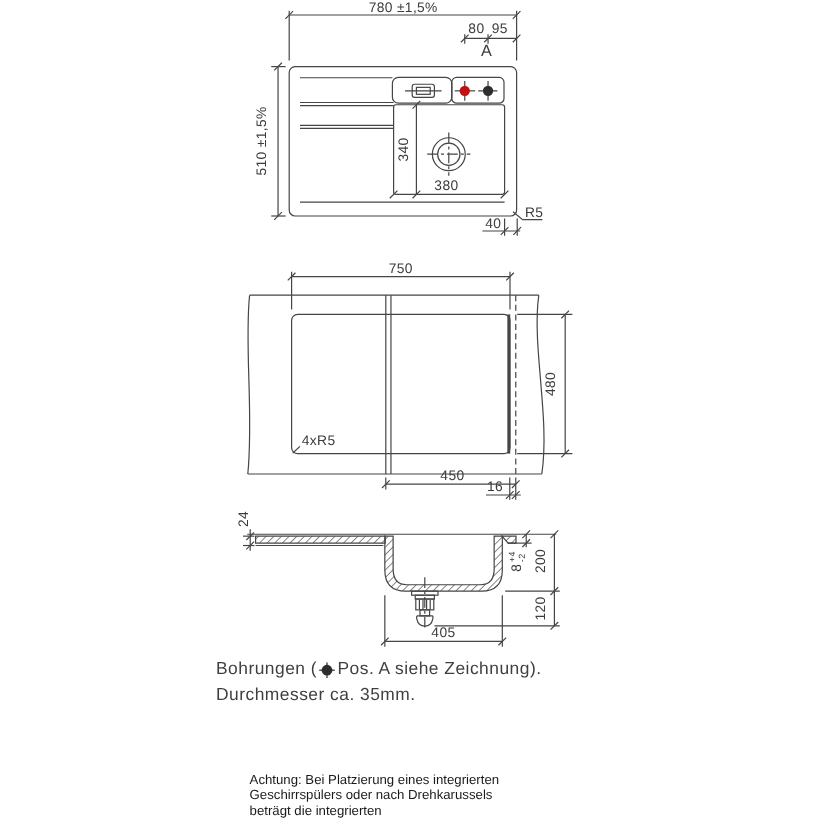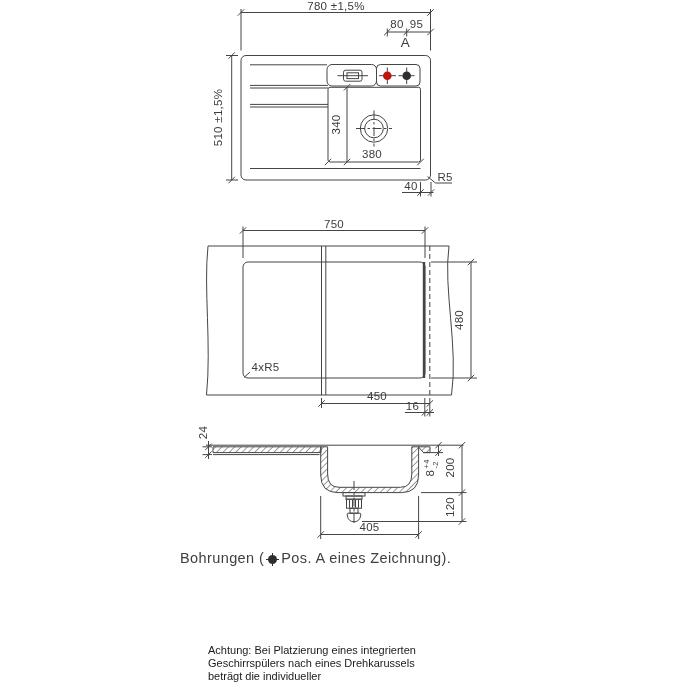--- a/index.html
+++ b/index.html
@@ -191,23 +191,24 @@
       <text class="tol" x="8" y="3.5">-2</text>
     </g>
     <text x="454" y="467.5" text-anchor="middle" transform="rotate(-90,454,467.5)">200</text>
     <text x="454" y="507" text-anchor="middle" transform="rotate(-90,454,507)">120</text>
     <text x="369.5" y="531" text-anchor="middle">405</text>
   </g>
 </svg>
 
   
   <div class="notes">
-    <div><span>Bohrungen (</span><span class="pos-marker"></span><span>Pos. A eines Zeichnung).</span></div>
+    <div><span>Bohrungen (</span><span class="pos-marker"></span><span>Pos. A siehe Zeichnung).</span></div>
+    <div>Durchmesser ca. 35mm.</div>
   </div>
 
   
   <div class="warning">
     <div>Achtung: Bei Platzierung eines integrierten</div>
-    <div>Geschirrspülers nach eines Drehkarussels</div>
-    <div>beträgt die individueller</div>
+    <div>Geschirrspülers oder nach Drehkarussels</div>
+    <div>beträgt die integrierten</div>
   </div>
 
 </div>
 
 </body></html>

